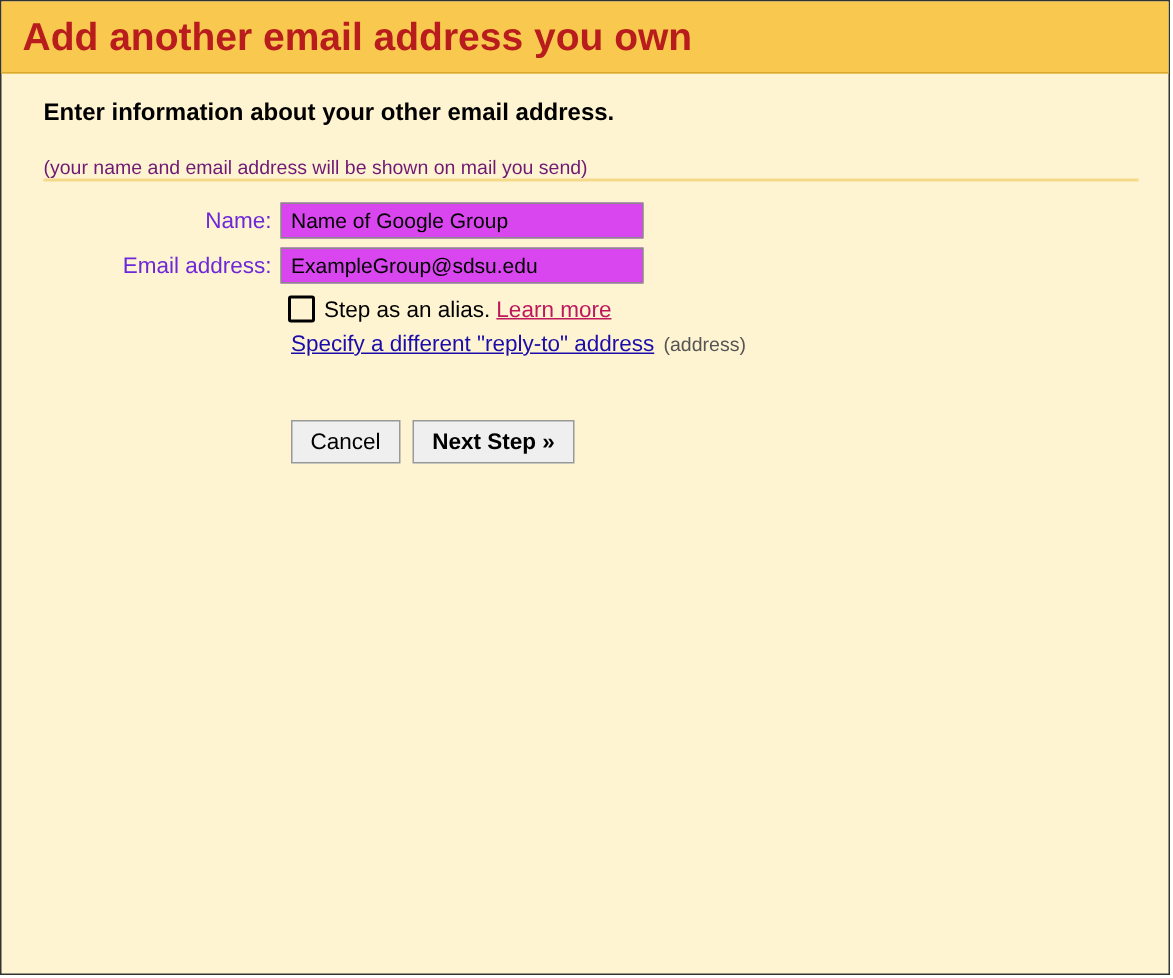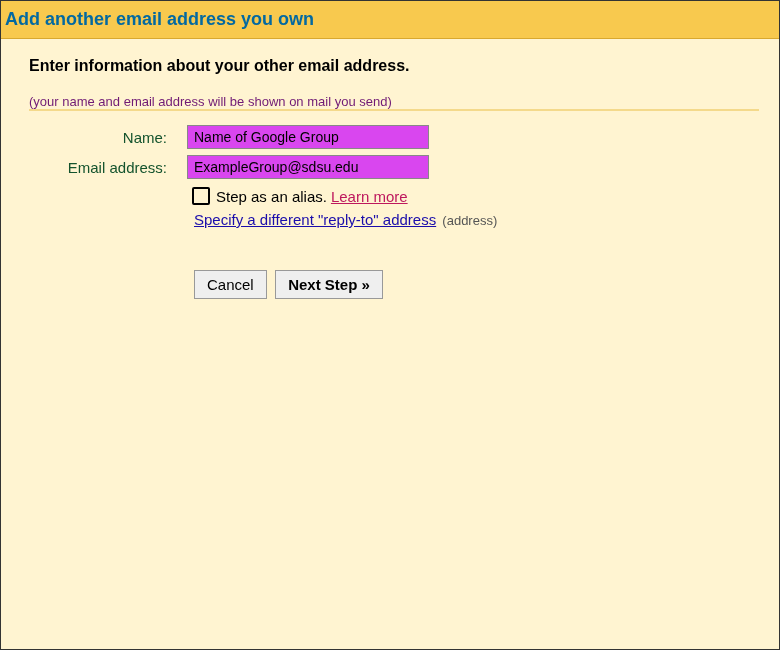--- a/index.html
+++ b/index.html
@@ -18,24 +18,24 @@
       width: 780px;
       height: 650px;
       border: 1px solid #333;
       background: #fff4d1;
       display: flex;
       flex-direction: column;
     }
     .title-bar {
       background: #f8c94e;
       border-bottom: 1px solid #d9a82f;
-      padding: 8px 4px;
-      font-size: 18px;
+      padding: 8px 14px;
+      font-size: 26px;
       font-weight: bold;
-      color: #0369a1;
+      color: #b91c1c;
     }
     .content {
       padding: 18px 20px 20px 28px;
       flex: 1;
     }
     .heading {
       font-size: 16px;
       font-weight: bold;
       color: #000000;
       margin-bottom: 19px;
@@ -52,22 +52,22 @@
     }
     .form-row {
       display: flex;
       align-items: center;
       margin-bottom: 6px;
     }
     .form-label {
       width: 158px;
       text-align: right;
       font-size: 15px;
-      color: #14532d;
-      padding-right: 20px;
+      color: #6d28d9;
+      padding-right: 6px;
     }
     .form-input {
       width: 242px;
       height: 24px;
       padding: 2px 6px;
       font-size: 14px;
       border: 1px solid #888;
       background: #d946ef;
       font-family: Arial, sans-serif;
     }

